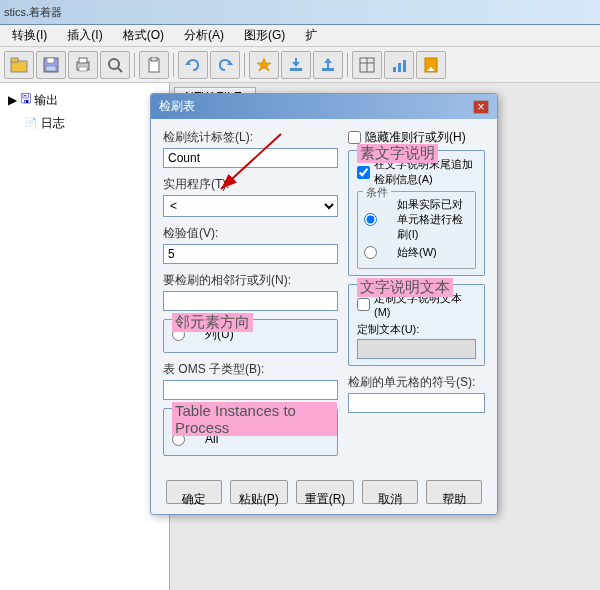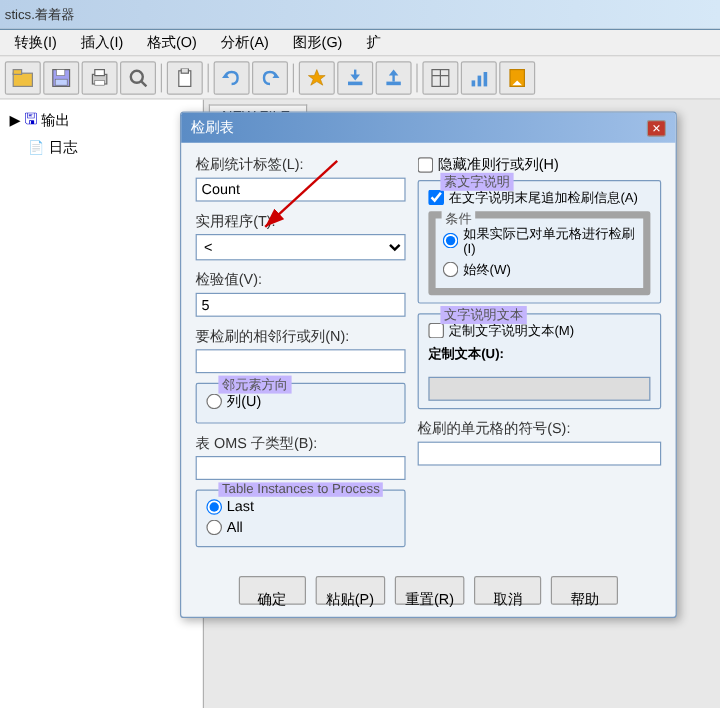--- a/index.html
+++ b/index.html
@@ -81,21 +81,21 @@
       font-size: 12px;
       display: inline-block;
       margin: 4px 0 0 4px;
     }
 
     
     .dialog-overlay {
       position: absolute;
       top: 10px;
       left: -20px;
-      width: 414px;
+      width: 348px;
       background: #f0f4f8;
       border: 1px solid #7a9abf;
       border-radius: 3px;
       box-shadow: 2px 2px 8px rgba(0,0,0,0.3);
     }
     .dialog-title-bar {
       background: linear-gradient(to right, #5b8cc5, #a0c0e8);
       color: white;
       padding: 4px 8px;
       font-size: 12px;
@@ -135,38 +135,38 @@
     }
     .form-select {
       width: 100%;
       height: 22px;
       border: 1px solid #7a9abf;
       background: #fff;
       padding: 1px 2px;
       font-size: 12px;
     }
     .checkbox-row { display: flex; align-items: center; gap: 4px; margin-bottom: 4px; }
-    .radio-row { display: flex; align-items: center; gap: 4px; margin-bottom: 3px; }
+    .radio-row { display: flex; align-items: center; gap: 20px; margin-bottom: 3px; }
 
     
     .section-box {
       border: 1px solid #7a9abf;
       border-radius: 2px;
       padding: 6px 8px;
       margin-bottom: 8px;
       background: #eaf1f8;
       position: relative;
     }
     .section-title {
       position: absolute;
       top: -7px;
-      left: 18px;
-      background: #c4b5fd;
+      left: 8px;
+      background: #f9a8d4;
       padding: 0 3px;
-      font-size: 11px;
+      font-size: 15px;
       color: #555;
     }
 
     
     .arrow-overlay {
       position: absolute;
       top: 30px;
       left: 50px;
       pointer-events: none;
     }
@@ -384,41 +384,41 @@
             <span>隐藏准则行或列(H)</span>
           </div>
 
           <div class="section-box">
             <span class="section-title">素文字说明</span>
             <div class="checkbox-row">
               <input type="checkbox" checked="" style="">
               <span style="font-size:11px;">在文字说明末尾追加检刷信息(A)</span>
             </div>
 
-            <div style="border: 6px solid #a3a3a3; border-radius: 2px; padding: 5px 6px; margin-top: 4px; background: #e8f0f8; position: relative;">
+            <div style="border: 1px solid #a3a3a3; border-radius: 2px; padding: 5px 6px; margin-top: 4px; background: #e8f0f8; position: relative;">
               <span style="position:absolute; top:-7px; left:5px; background:#eaf1f8; padding:0 3px; font-size:11px; color:#555;">条件</span>
               <div class="radio-row">
                 <input type="radio" name="condition" checked="" style="">
                 <span style="font-size:11px;">如果实际已对单元格进行检刷(I)</span>
               </div>
               <div class="radio-row">
                 <input type="radio" name="condition" style="">
                 <span style="font-size:11px;">始终(W)</span>
               </div>
             </div>
           </div>
 
           <div class="section-box">
             <span class="section-title">文字说明文本</span>
             <div class="checkbox-row">
               <input type="checkbox" style="">
               <span style="font-size:11px;">定制文字说明文本(M)</span>
             </div>
             <div style="margin-top: 4px;">
-              <span style="font-size:11px; display:block; margin-bottom:12px;font-weight:bold;">定制文本(U):</span>
+              <span style="font-size:11px; display:block; margin-bottom:2px;">定制文本(U):</span>
               <input class="form-input" type="text" value="" style="background: rgb(221, 221, 221); color: rgb(136, 136, 136);">
             </div>
           </div>
 
           <div class="form-group">
             <label class="form-label">检刷的单元格的符号(S):</label>
             <input class="form-input" type="text" value="" style="background: rgb(255, 255, 255);">
           </div>
 
           <div class="arrow-overlay">

